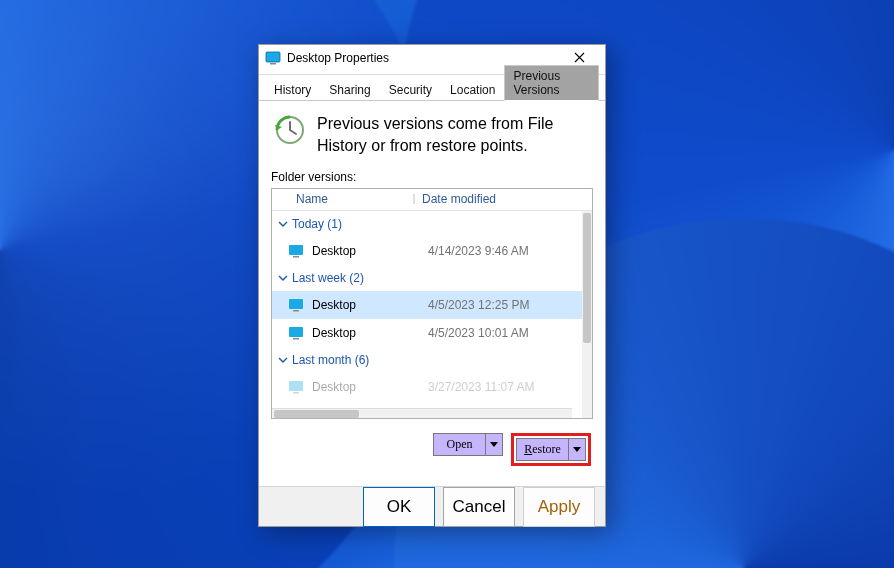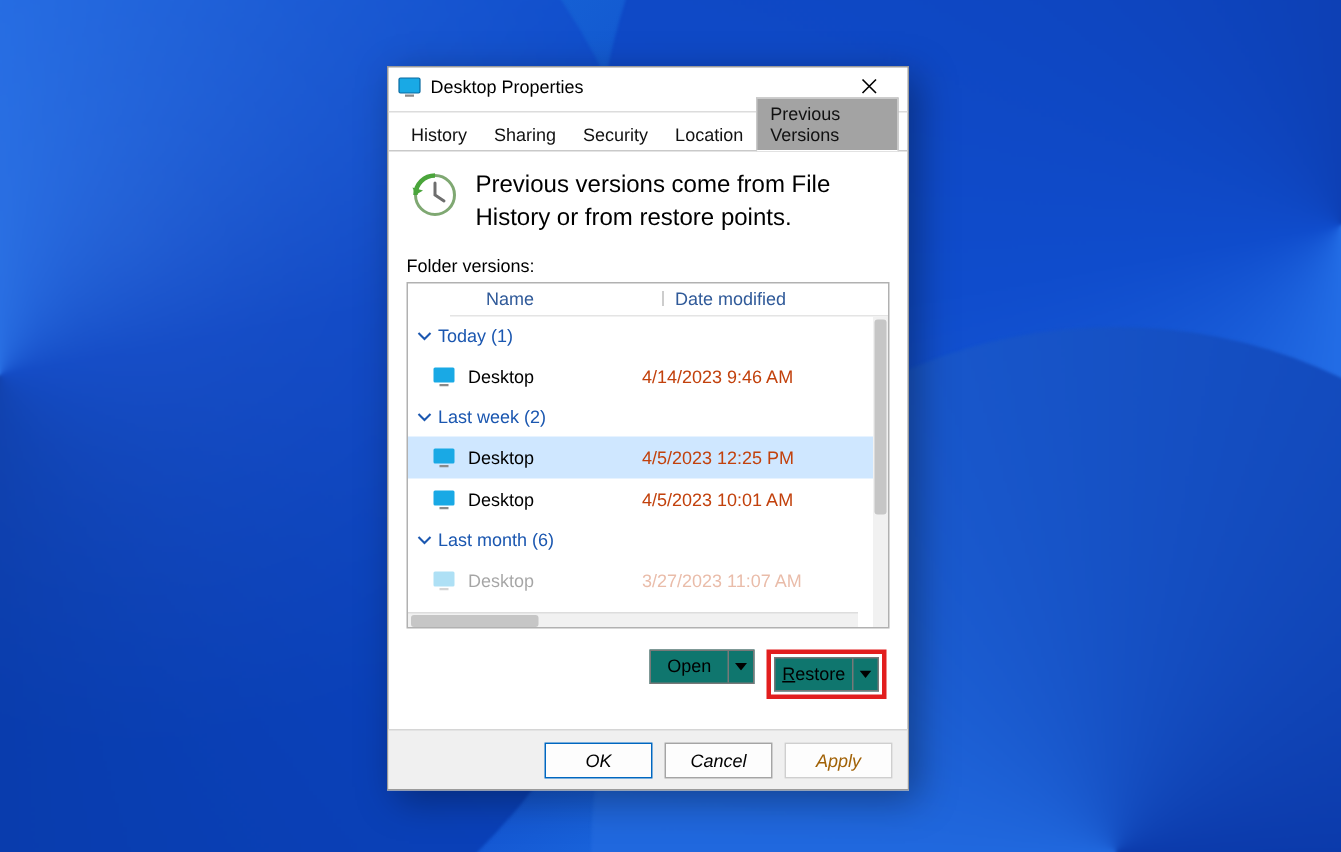--- a/index.html
+++ b/index.html
@@ -78,21 +78,20 @@
   .info-text { font-size:16px; line-height:1.4; }
 
   .section-label { font-size:12px; margin: 6px 0 4px 0; }
 
   .listview {
     border:1px solid #b1b1b1;
     height: 231px;
     position:relative;
     overflow:hidden;
     background:#fff;
-    padding-left:28px;
   }
   .lv-header {
     height:22px;
     display:flex;
     align-items:center;
     font-size:12px;
     color:#305a99;
     border-bottom:1px solid #e4e4e4;
     padding-left:24px;
   }
@@ -121,39 +120,40 @@
 
   .row {
     display:flex; align-items:center;
     height:28px;
     padding-left:16px;
     font-size:12px;
   }
   .row.selected { background:#cfe7ff; }
   .row .ricon { width:16px; height:16px; margin-right:8px; }
   .row .rname { width:116px; }
-  .row .rdate { color:#c2410c; }
+  .row .rdate { color:#737373; }
 
   .hscroll {
     position:absolute; left:0; right:10px; bottom:0; height:10px;
     background:#f1f1f1;
     border-top:1px solid #ddd;
   }
   .hscroll-thumb { position:absolute; top:1px; left:2px; height:8px; width:85px; background:#c6c6c6; border-radius:2px; }
 
   .action-row {
     display:flex; justify-content:flex-end; gap:8px;
     padding: 14px 2px 8px 0;
   }
   .split-btn {
     display:flex; align-items:stretch;
     height:23px;
     border:1px solid #787878;
-    background:#0f766e;
+    background:#c4b5fd;
     cursor:pointer;
+    font-family:Liberation Serif, serif;
   }
   .split-btn .lbl {
     width:52px;
     display:flex; align-items:center; justify-content:center;
     font-size:12px;
     border-right:1px solid #787878;
   }
   .split-btn .lbl .ul { text-decoration:underline; }
   .split-btn .drop {
     width:16px; display:flex; align-items:center; justify-content:center;
@@ -163,26 +163,26 @@
   .dlg-buttons {
     position:absolute;
     left:0; right:0; bottom:0;
     height:40px;
     background:#f0f0f0;
     border-top:1px solid #d6d6d6;
     display:flex; align-items:center; justify-content:flex-end;
     gap:8px; padding-right:10px;
   }
   .btn {
-    width:72px; height:24px;
-    font-size:12px;
+    width:72px; height:40px;
+    font-size:17px;
     background:#fdfdfd;
     border:1px solid #a5a5a5;
     cursor:pointer;
-    display:flex; align-items:center; justify-content:center;font-style:italic;
+    display:flex; align-items:center; justify-content:center;
   }
   .btn.primary { border:1px solid #0067c0; }
   .btn.disabled { color:#a16207; border-color:#cfcfcf; cursor:default; }
 </style>
 </head>
 <body>
 
 <div class="background">
   <div class="wave w1"></div>
   <div class="wave w2"></div>

